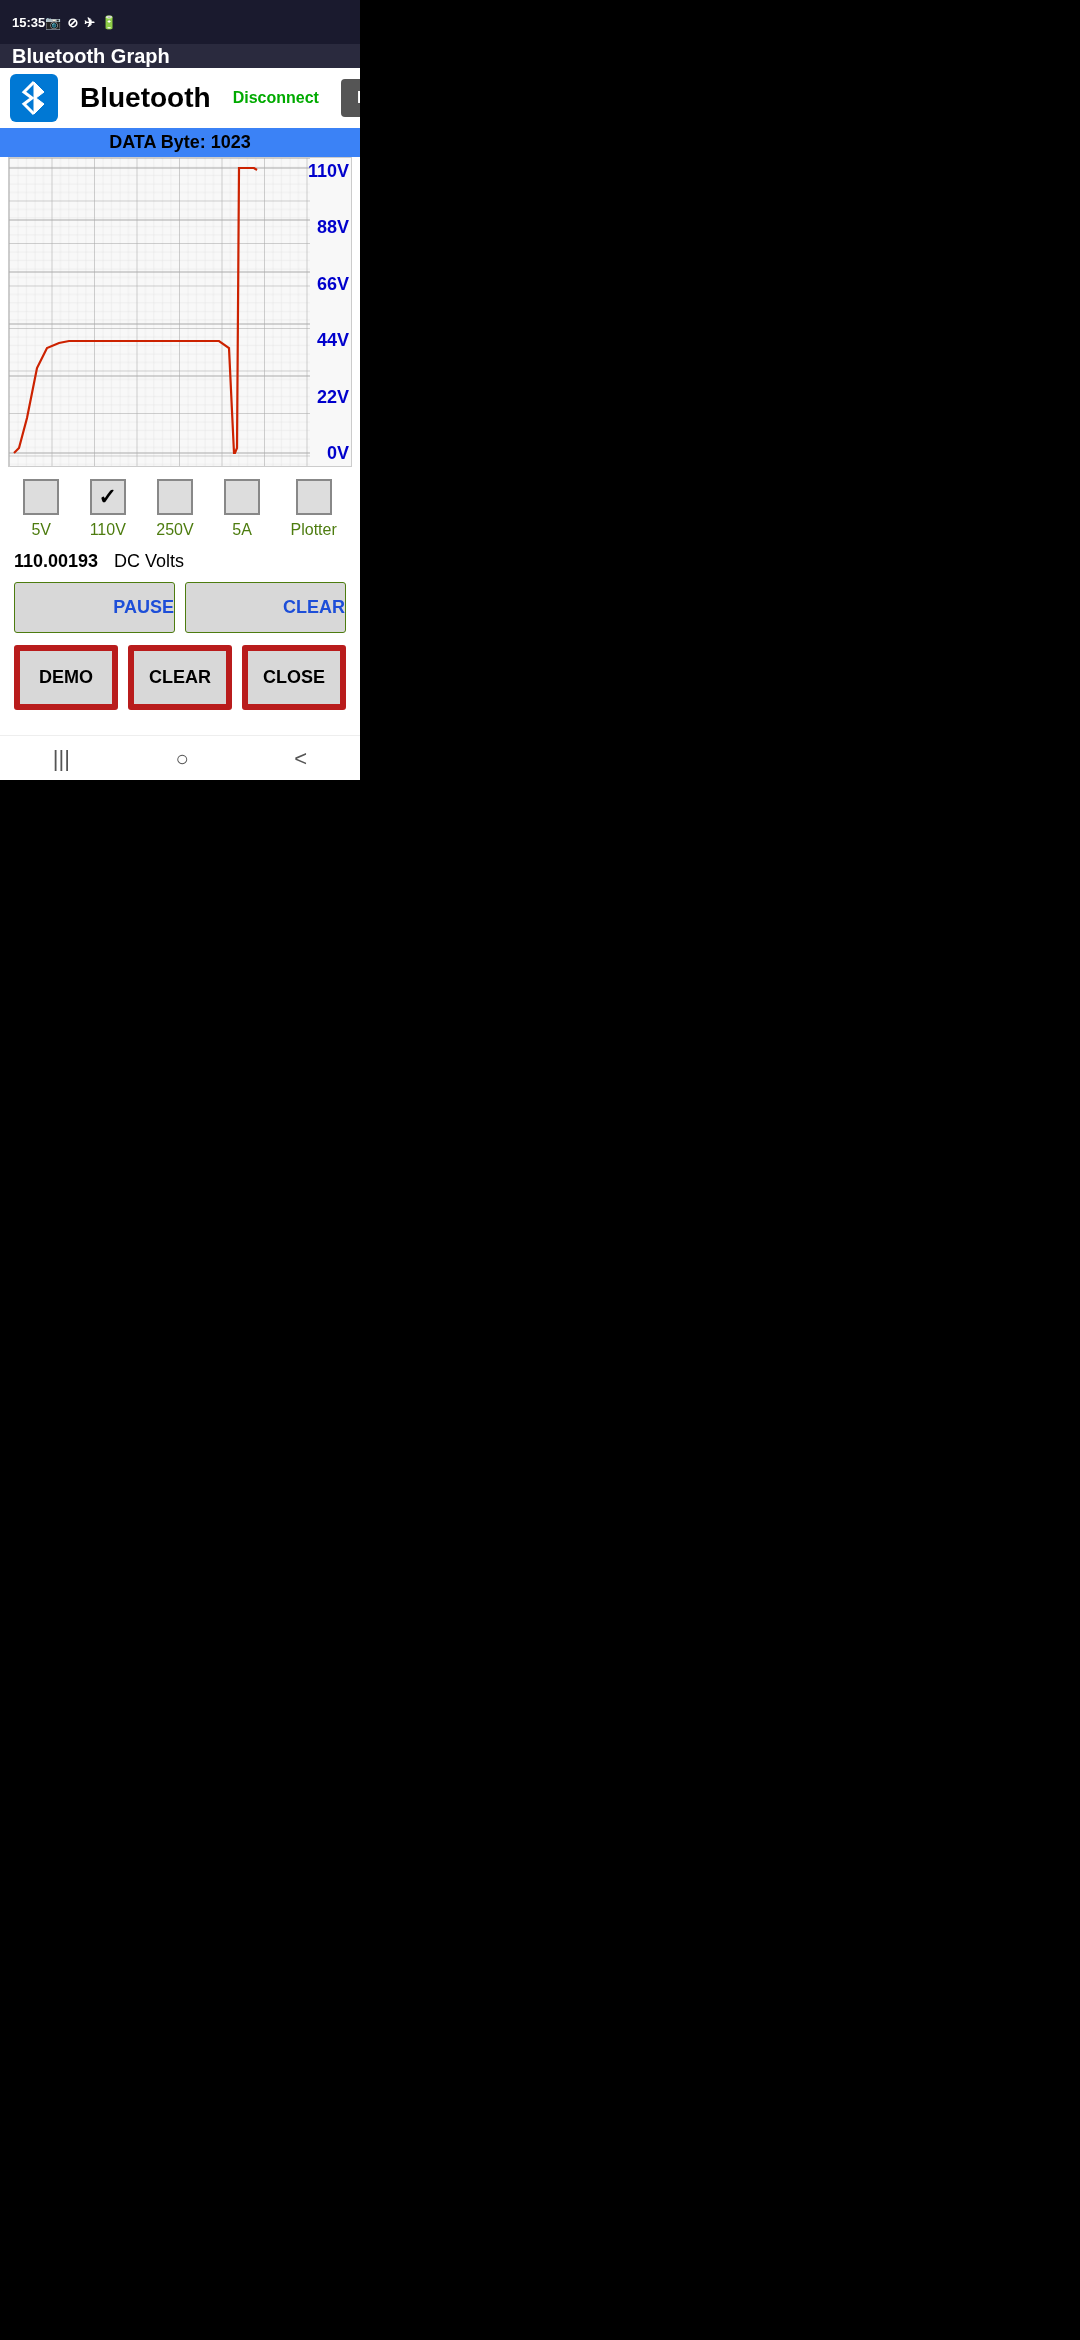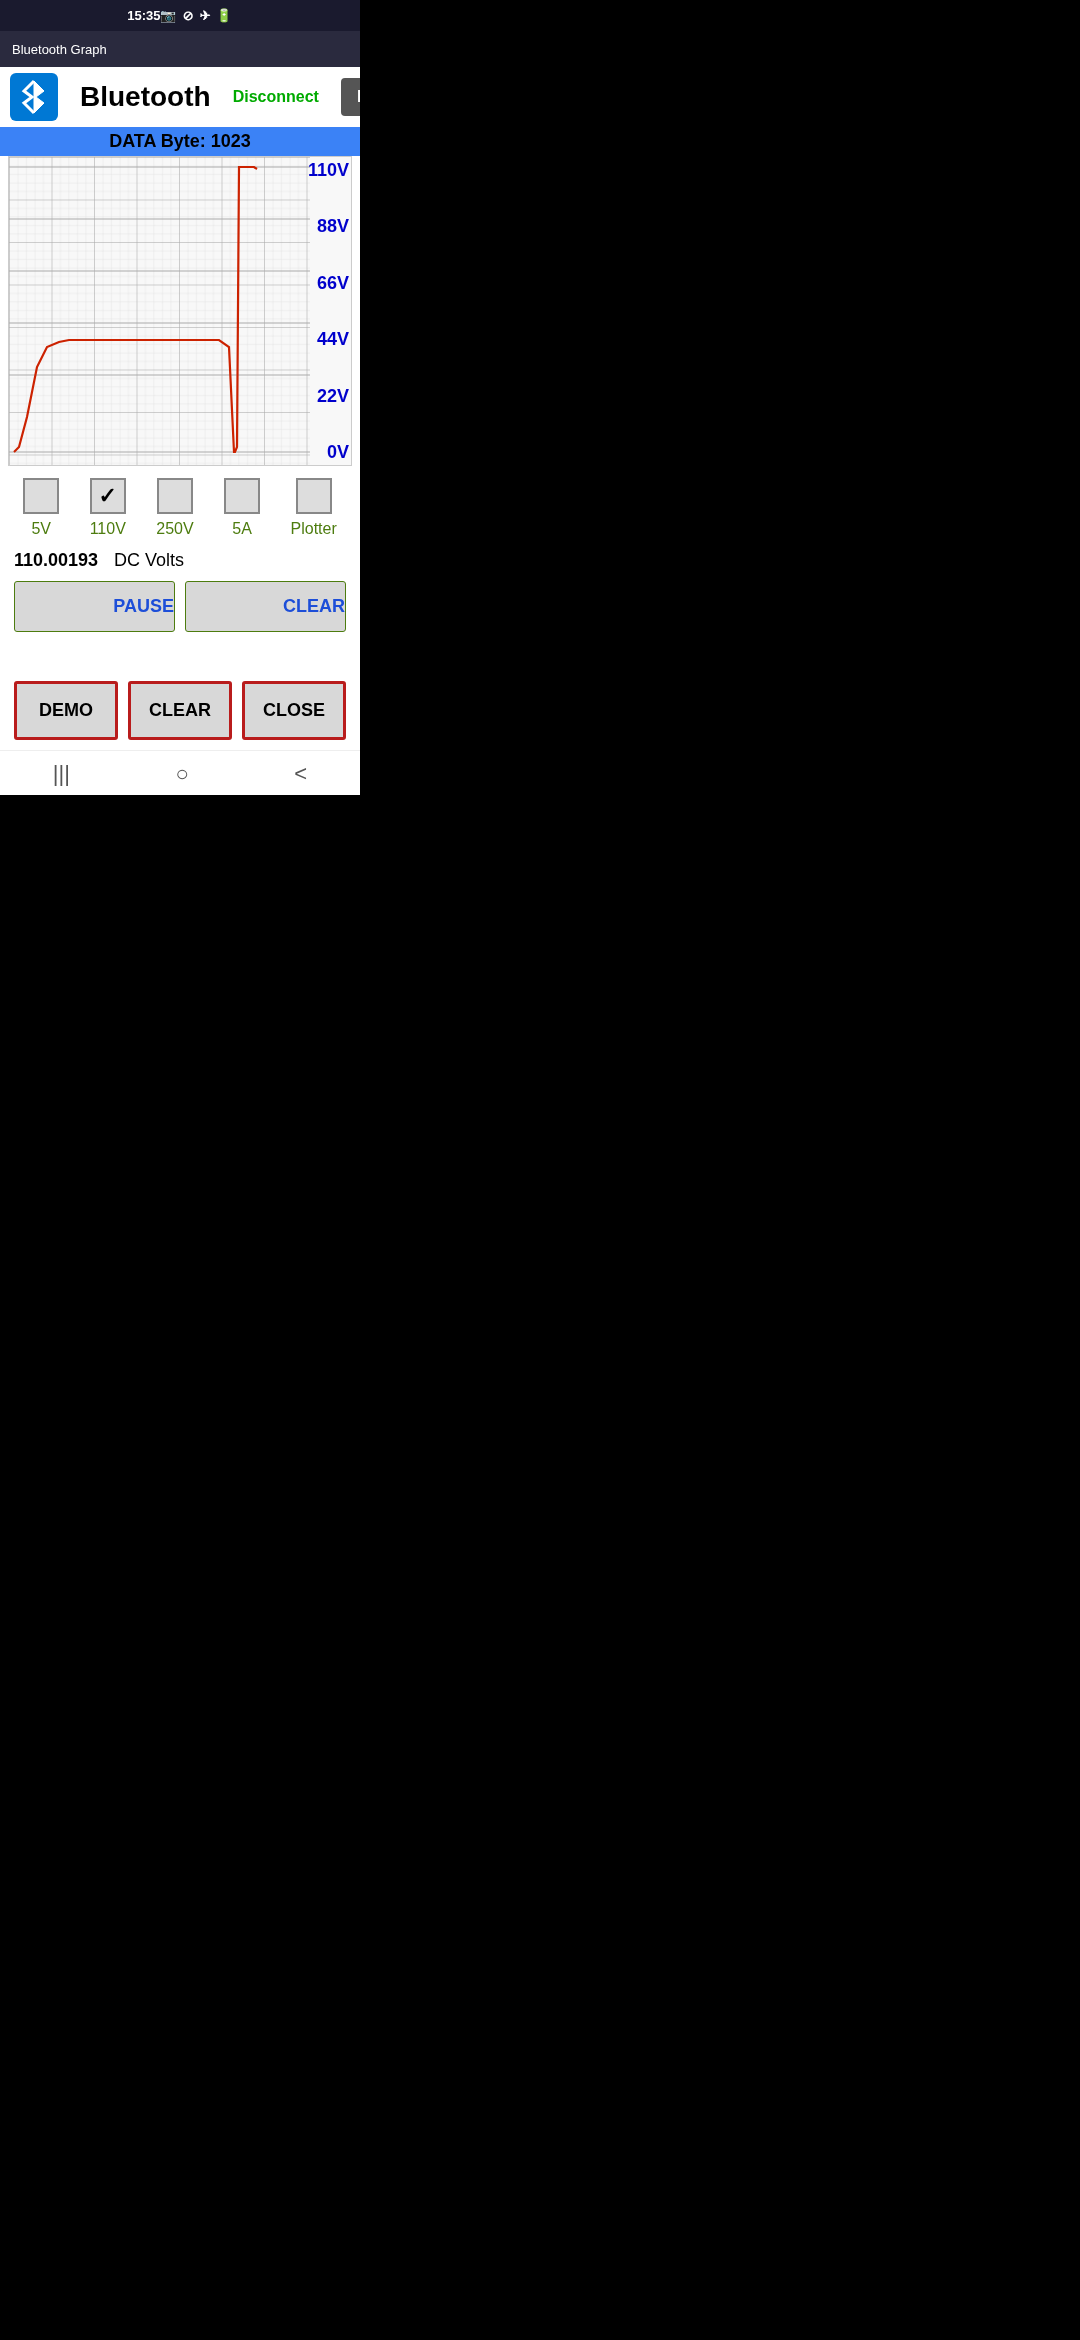--- a/index.html
+++ b/index.html
@@ -11,39 +11,39 @@
       min-height: 780px;
       display: flex;
       flex-direction: column;
       color: #000;
       overflow-x: hidden;
     }
     .status-bar {
       background: #1a1a2e;
       color: #fff;
       display: flex;
-      justify-content: center;
+      justify-content: flex-start;
       align-items: center;
       padding: 0 12px;
       font-size: 13px;
       font-weight: bold;
-      height: 31px;
+      height: 44px;
     }
     .status-bar-right {
       display: flex;
       align-items: center;
       gap: 6px;
     }
     .title-bar {
       background: #2a2a3e;
       color: #fff;
       padding: 8px 12px;
-      font-size: 13px;
-      font-weight: normal;
-      height: 36px;
+      font-size: 20px;
+      font-weight: bold;
+      height: 24px;
       display: flex;
       align-items: center;
     }
     .main-content {
       background: #fff;
       flex: 1;
       display: flex;
       flex-direction: column;
     }
     .header-row {
@@ -184,28 +184,27 @@
       font-weight: bold;
       color: #1d4ed8;
       cursor: pointer;
       text-align: right;
       border-radius: 3px;
     }
     .btn-third {
       flex: 1;
       padding: 16px 0;
       background: #d8d8d8;
-      border: 3px solid #b91c1c;
+      border: 6px solid #b91c1c;
       font-size: 18px;
       font-weight: bold;
       color: #000;
       cursor: pointer;
       text-align: center;
       border-radius: 3px;
-      margin-top: 37px;
     }
     .nav-bar {
       background: #fff;
       display: flex;
       justify-content: space-around;
       align-items: center;
       padding: 10px 0 8px 0;
       border-top: 1px solid #eee;
       margin-top: auto;
     }

